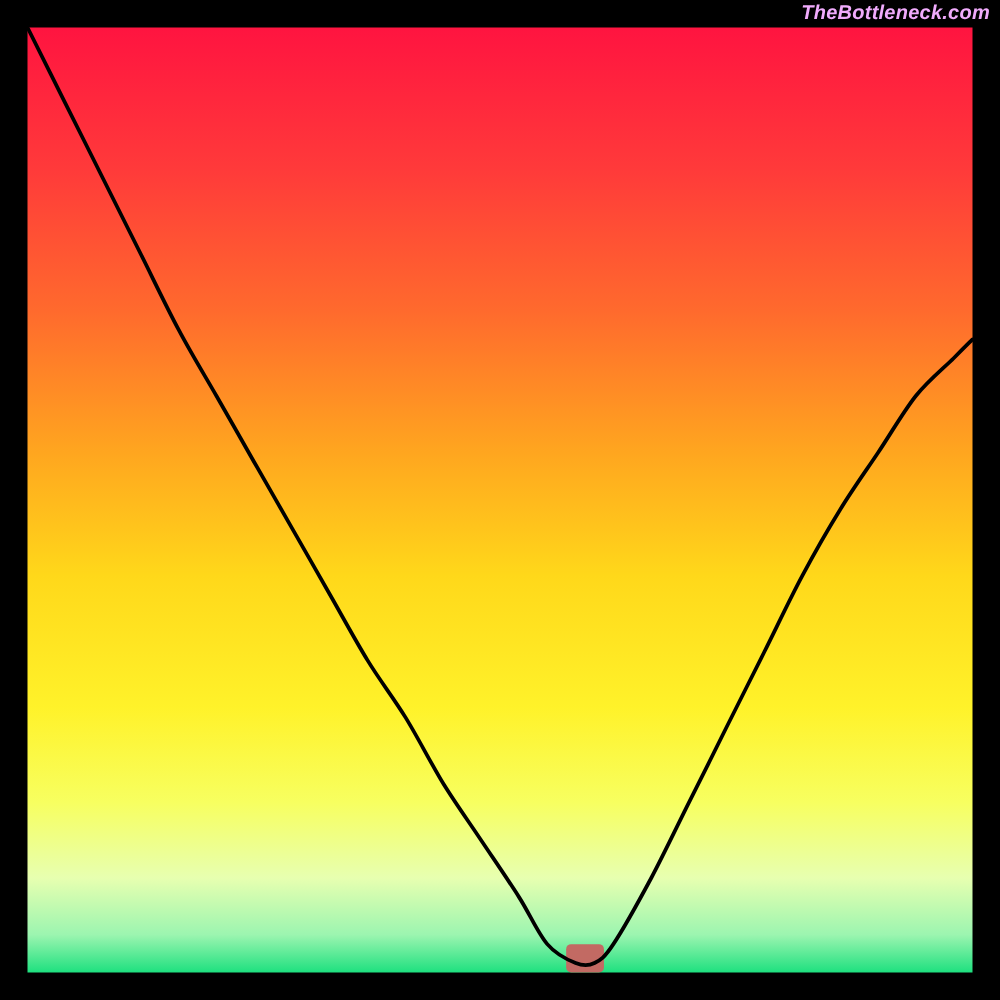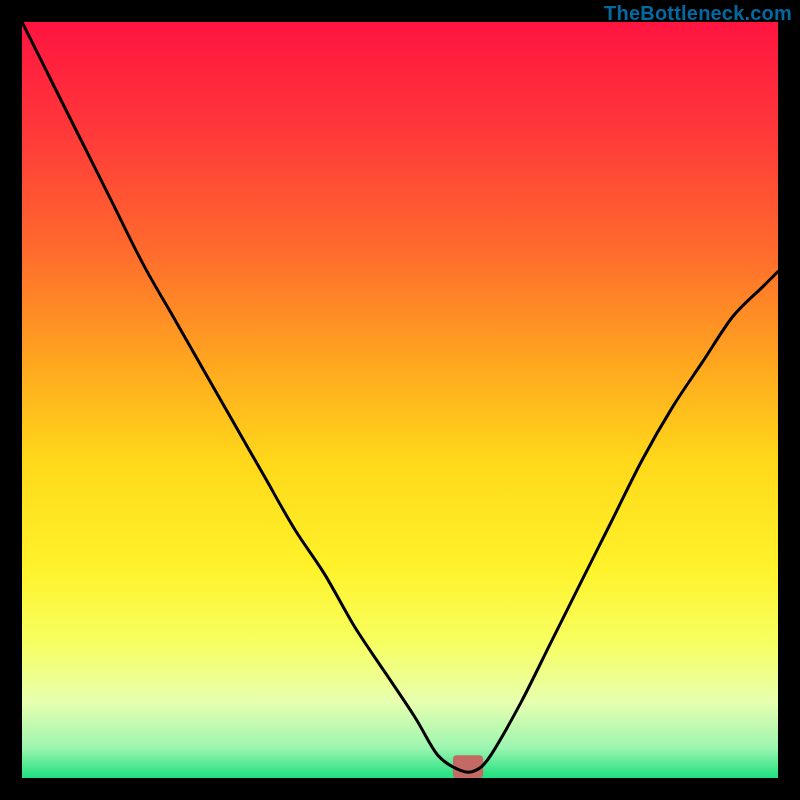--- a/index.html
+++ b/index.html
@@ -19,24 +19,25 @@
   svg {
     position: absolute;
     top: 0;
     left: 0;
   }
   .watermark {
     position: absolute;
     top: 2px;
     right: 8px;
     font-family: Arial, Helvetica, sans-serif;
-    font-size: 20px;
+    font-size: 16px;
     font-weight: 600;
-    color: #0369a1;
+    color: #f0abfc;
     letter-spacing: 0.2px;
+    font-style: italic;
   }
 </style>
 </head>
 <body>
 <div class="stage">
   <svg id="svg" width="800" height="800" viewBox="0 0 800 800">
       <defs>
         <linearGradient id="bg-grad" x1="0" y1="0" x2="0" y2="1">
           <stop offset="0%" stop-color="#ff1440"></stop>
           <stop offset="15%" stop-color="#ff3a3a"></stop>

